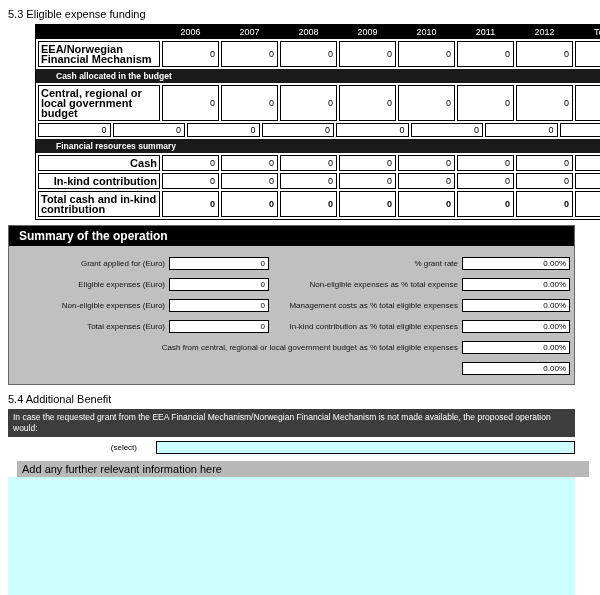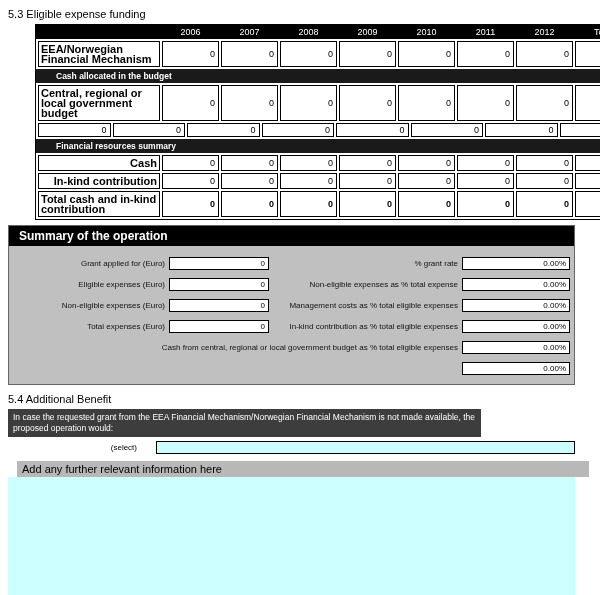--- a/index.html
+++ b/index.html
@@ -42,21 +42,21 @@
   .s-right { flex:1 1 auto; display:flex; align-items:center; justify-content:flex-end; gap:4px; }
   .s-label { font-size:8px; text-align:right; white-space:nowrap; color:#111; }
   .s-input {
     background:#fff; border:1px solid #000; width:100px; flex:0 0 100px; height:13px;
     font-size:8px; text-align:right; padding:1px 3px; line-height:10px;
   }
   .s-right .s-input { width:108px; flex:0 0 108px; }
 
   
   .benefit-statement {
-    margin:2px 8px 0 8px; width:473px; background:#3d3d3d; color:#fff;
+    margin:2px 8px 0 8px; width:567px; background:#3d3d3d; color:#fff;
     font-size:8.5px; line-height:11px; padding:3px 5px; min-height:25px;
   }
   .select-row { margin:4px 8px 0 8px; width:567px; display:flex; align-items:center; }
   .select-label { width:148px; flex:0 0 148px; text-align:right; font-size:8px; padding-right:19px; }
   .select-input {
     flex:1 1 auto; height:13px; background:#ccffff; border:1px solid #000;
     font-family:"Liberation Sans", sans-serif; font-size:8px; padding:0 2px;
   }
   .info-header {
     margin:7px 8px 0 17px; width:572px; background:#b8b8b8; color:#000;

